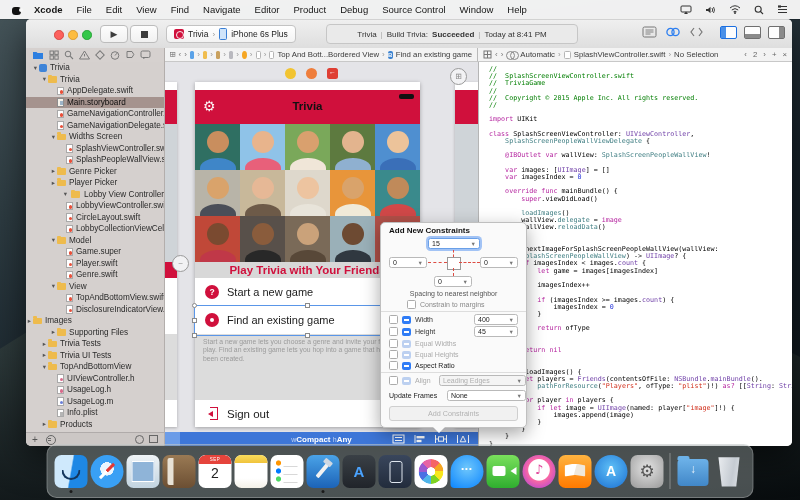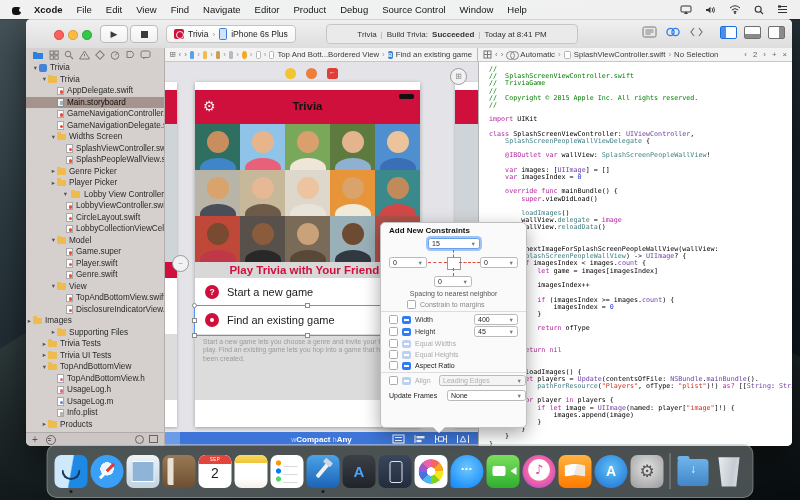--- a/index.html
+++ b/index.html
@@ -549,21 +549,21 @@
           <span>Trivia UI Tests</span>
         </div>
         <div class="sb-row" style="padding-left: 15px;">
           <span class="sb-dis">▾</span>
           <span class="sb-ico ic-folder"></span>
           <span>TopAndBottomView</span>
         </div>
         <div class="sb-row" style="padding-left: 24px;">
           <span class="sb-dis"></span>
           <span class="sb-ico ic-page ic-h"></span>
-          <span>TopAndBottomView.h</span>
+          <span>UIViewController.h</span>
         </div>
         <div class="sb-row" style="padding-left: 24px;">
           <span class="sb-dis"></span>
           <span class="sb-ico ic-page ic-h"></span>
           <span>UsageLog.h</span>
         </div>
         <div class="sb-row" style="padding-left: 24px;">
           <span class="sb-dis"></span>
           <span class="sb-ico ic-page ic-m"></span>
           <span>UsageLog.m</span>
@@ -634,20 +634,24 @@
         <div class="sc-band">Play Trivia with Your Friends</div>
         <div class="sc-row" id="row-start">
           <span class="ric">?</span>
           <span>Start a new game</span>
         </div>
         <div class="sc-row" id="row-find">
           <span class="ric donut"></span>
           <span>Find an existing game</span>
         </div>
         <div class="sc-desc">Start a new game lets you choose a genre and invite your friends to play. Find an existing game lets you hop into a game that has already been created.</div>
+        <div class="sc-row" id="row-signout">
+          <span class="ric-out"></span>
+          <span>Sign out</span>
+        </div>
         <div class="sel-outline">
           <span class="hd tl"></span>
             <span class="hd tc"></span>
             <span class="hd tr"></span>
           <span class="hd ml"></span>
             <span class="hd mr"></span>
           <span class="hd bl"></span>
             <span class="hd bc"></span>
             <span class="hd br"></span>
         </div>
@@ -719,21 +723,21 @@
         <div class="code-line"><span class="tk-pl">                imagesIndex = </span><span class="tk-nm">0</span></div>
         <div class="code-line"><span class="tk-pl">            }</span></div>
         <div class="code-line">&nbsp;</div>
         <div class="code-line"><span class="tk-pl">            </span><span class="tk-kw">return</span><span class="tk-pl"> ofType</span></div>
         <div class="code-line"><span class="tk-pl">        }</span></div>
         <div class="code-line">&nbsp;</div>
         <div class="code-line"><span class="tk-pl">        </span><span class="tk-kw">return</span><span class="tk-pl"> </span><span class="tk-kw">nil</span></div>
         <div class="code-line"><span class="tk-pl">    }</span></div>
         <div class="code-line">&nbsp;</div>
         <div class="code-line"><span class="tk-pl">    </span><span class="tk-kw">func</span><span class="tk-pl"> loadImages() {</span></div>
-        <div class="code-line"><span class="tk-pl">        </span><span class="tk-kw">let</span><span class="tk-pl"> players = </span><span class="tk-ty">Update</span><span class="tk-pl">(contentsOfFile: </span><span class="tk-ty">NSBundle</span><span class="tk-pl">.</span><span class="tk-ty">mainBundle</span><span class="tk-pl">().</span></div>
+        <div class="code-line"><span class="tk-pl">        </span><span class="tk-kw">let</span><span class="tk-pl"> players = </span><span class="tk-ty">Friends</span><span class="tk-pl">(contentsOfFile: </span><span class="tk-ty">NSBundle</span><span class="tk-pl">.</span><span class="tk-ty">mainBundle</span><span class="tk-pl">().</span></div>
         <div class="code-line"><span class="tk-pl">            </span><span class="tk-pj">pathForResource</span><span class="tk-pl">(</span><span class="tk-st">"Players"</span><span class="tk-pl">, ofType: </span><span class="tk-st">"plist"</span><span class="tk-pl">)!) </span><span class="tk-kw">as?</span><span class="tk-pl"> [[</span><span class="tk-ty">String</span><span class="tk-pl">: </span><span class="tk-ty">String</span></div>
         <div class="code-line"><span class="tk-pl">        {</span></div>
         <div class="code-line"><span class="tk-pl">        </span><span class="tk-kw">for</span><span class="tk-pl"> player </span><span class="tk-kw">in</span><span class="tk-pl"> players {</span></div>
         <div class="code-line"><span class="tk-pl">            </span><span class="tk-kw">if</span><span class="tk-pl"> </span><span class="tk-kw">let</span><span class="tk-pl"> image = </span><span class="tk-ty">UIImage</span><span class="tk-pl">(named: player[</span><span class="tk-st">"image"</span><span class="tk-pl">]!) {</span></div>
         <div class="code-line"><span class="tk-pl">                images.append(image)</span></div>
         <div class="code-line"><span class="tk-pl">            }</span></div>
         <div class="code-line"><span class="tk-pl">        }</span></div>
         <div class="code-line"><span class="tk-pl">    }</span></div>
         <div class="code-line"><span class="tk-pl">}</span></div>
       </div>
@@ -810,20 +814,21 @@
             <span class="arr">▼</span>
           </span>
       </div>
       <div class="pop-row" id="row-upd">
         <span style="color:#222;">Update Frames</span>
         <span class="combo" id="cmb-upd">
             <span>None</span>
             <span class="arr">▼</span>
           </span>
       </div>
+      <div id="btn-addc">Add Constraints</div>
     </div>
   </div>
 
   <div id="dock">
       <div class="dock-item di-finder">
         <div class="base"></div>
         <span class="dot"></span>
       </div>
       <div class="dock-item di-safari">
         <div class="base"></div>

